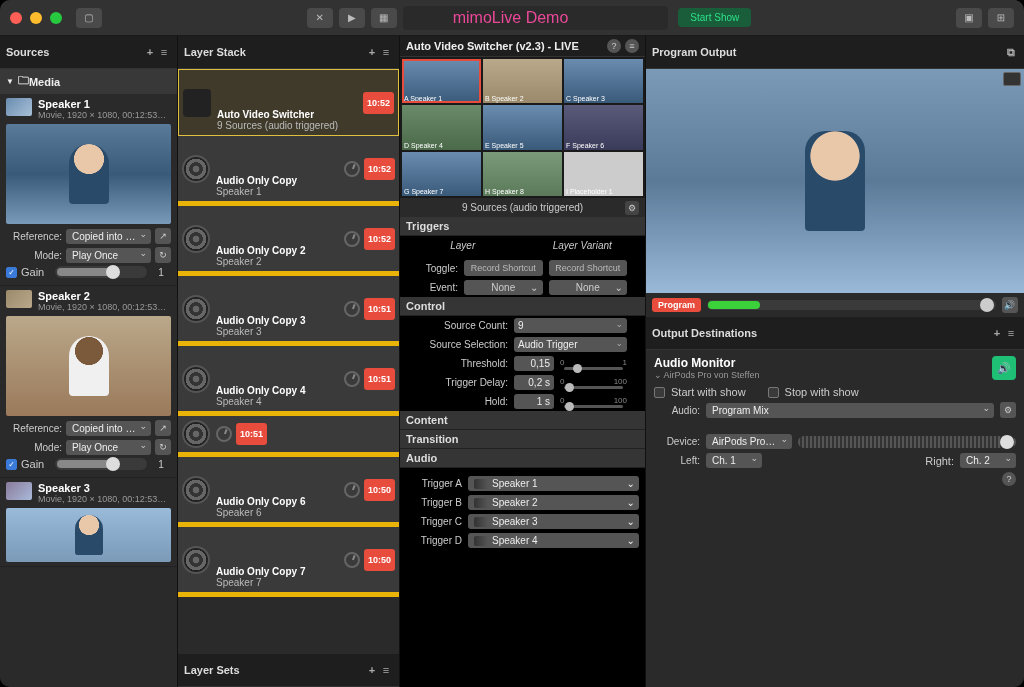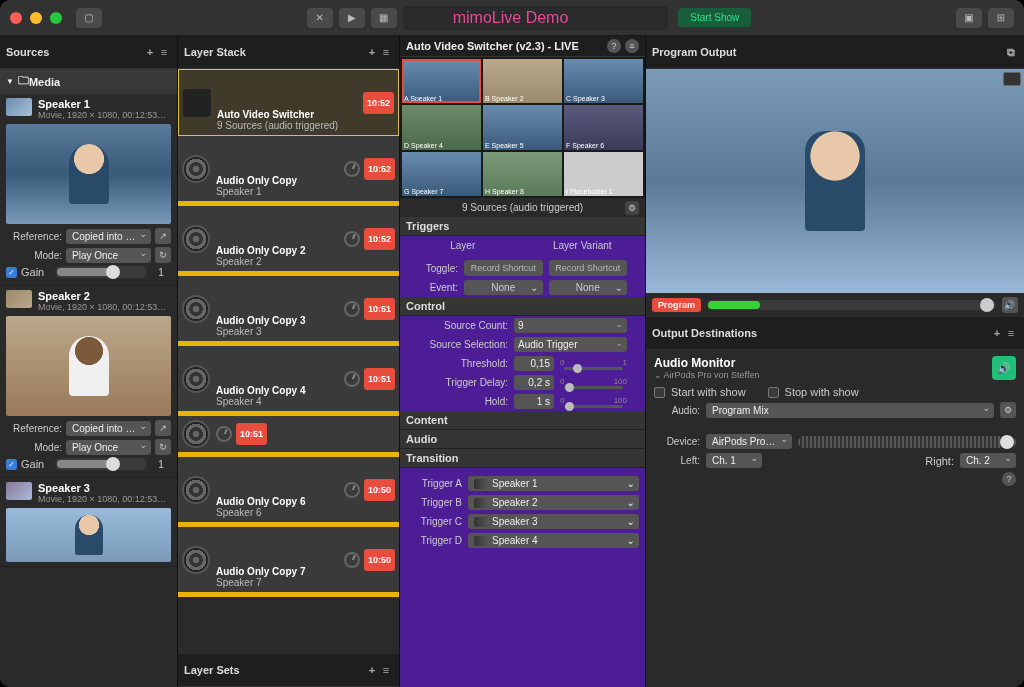--- a/index.html
+++ b/index.html
@@ -66,30 +66,30 @@
   .insp-header { display:flex; align-items:center; padding:3px 6px; border-bottom:1px solid #333; }
   .insp-header .title { flex:1; font-weight:700; color:#eee; font-size:11px;}
   .insp-header .qm { width:14px;height:14px;border-radius:50%;background:#555;color:#ccc;font-size:9px;display:flex;align-items:center;justify-content:center;margin-left:4px;}
   .grid9 { display:grid; grid-template-columns:repeat(3,1fr); gap:2px; padding:2px; background:#1a1a1a;}
   .grid9 .cell { aspect-ratio:16/9; background:linear-gradient(180deg,#6a8caf,#3a5a7a); position:relative; display:flex;align-items:flex-end;justify-content:flex-start; font-size:7px; color:#fff; padding:1px 2px;}
   .grid9 .cell.active{outline:2px solid #e74c3c; outline-offset:-2px;}
   .grid9 .cell.empty{background:#ccc;}
   .grid-footer { display:flex; align-items:center; justify-content:center; padding:4px; font-size:10px; color:#ccc; background:#2a2a2a; position:relative;}
   .grid-footer .gear{position:absolute;right:6px;width:14px;height:14px;border-radius:3px;background:#444;display:flex;align-items:center;justify-content:center;font-size:9px;}
   .section-title { background:#353535; padding:3px 6px; font-weight:700; color:#ddd; font-size:11px; border-bottom:1px solid #222;}
-  .insp-body{background:#4c1d95;}
+  .insp-body{background:#000000;}
   .insp-row { display:flex; align-items:center; padding:2px 18px; gap:6px;}
   .insp-row .lbl { width:90px; text-align:right; font-size:10px; color:#ccc;}
   .mini-input { background:#555; border-radius:3px; padding:2px 4px; font-size:10px; color:#eee; width:40px; text-align:right;}
   .wide-input { background:#555; border-radius:3px; padding:2px 4px; font-size:10px; color:#eee; flex:1; position:relative;}
   .wide-input::after{content:"⌄";position:absolute;right:4px;top:1px;color:#aaa;font-size:9px;}
   .mini-slider { flex:1; height:3px; background:#555; border-radius:2px; position:relative; margin:0 4px;}
   .mini-slider .dot{width:9px;height:9px;background:#bbb;border-radius:50%;position:absolute;top:-3px;left:15%;}
   .scale-labels{display:flex;justify-content:space-between;font-size:8px;color:#888;width:100%;}
-  .two-col { display:flex; gap:6px; padding:4px 6px;}
+  .two-col { display:flex; gap:6px; padding:4px 6px;font-style:italic;}
   .two-col .half{flex:1;}
   .two-col .col-hdr{font-size:10px;color:#ccc;text-align:center;margin-bottom:3px;}
   .rec-btn{background:#555;border-radius:3px;text-align:center;font-size:9px;color:#bbb;padding:3px;}
   .rec-sel{background:#555;border-radius:3px;text-align:center;font-size:10px;color:#ccc;padding:2px;margin-top:3px;position:relative;}
   .rec-sel::after{content:"⌄";position:absolute;right:4px;}
   .trig-row{display:flex;align-items:center;padding:2px 6px;gap:6px;}
   .trig-row .lbl{width:56px;text-align:right;font-size:10px;color:#ccc;}
   .trig-sel{flex:1;background:#555;border-radius:3px;padding:2px 6px;font-size:10px;color:#eee;position:relative;display:flex;align-items:center;}
   .trig-sel::before{content:"";width:14px;height:10px;background:linear-gradient(90deg,#333,#555);border-radius:2px;margin-right:4px;}
   .trig-sel::after{content:"⌄";position:absolute;right:4px;}
@@ -405,22 +405,22 @@
             <div class="scale-labels">
                 <span>0</span>
                 <span>100</span>
               </div>
             <div class="mini-slider">
                 <div class="dot" style="left:2%"></div>
               </div>
           </div>
         </div>
         <div class="section-title">Content</div>
+        <div class="section-title">Transition</div>
         <div class="section-title">Audio</div>
-        <div class="section-title">Transition</div>
         <div style="height:6px"></div>
         <div class="trig-row">
             <span class="lbl">Trigger A</span>
             <div class="trig-sel">
               <span>Speaker 1</span>
             </div>
           </div>
         <div class="trig-row">
             <span class="lbl">Trigger B</span>
             <div class="trig-sel">

